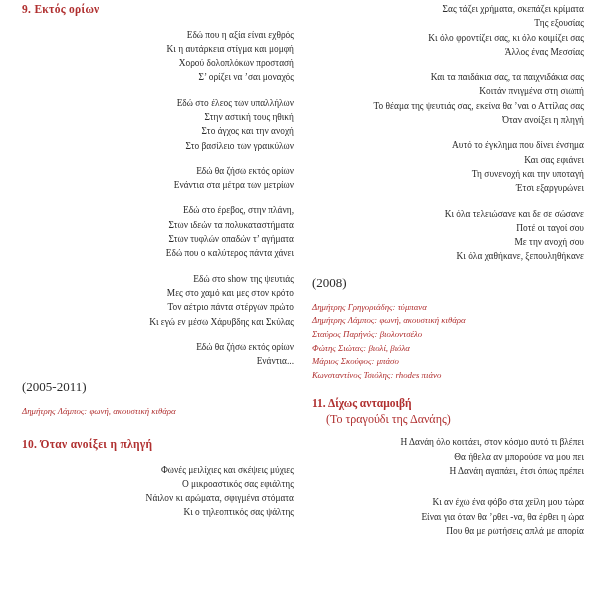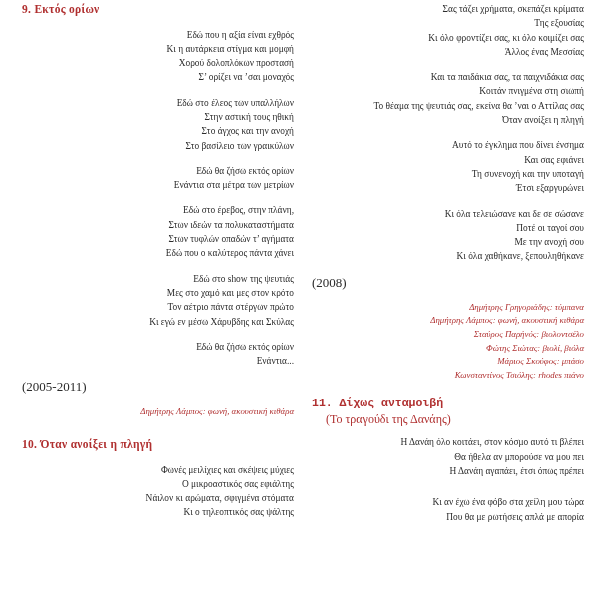--- a/index.html
+++ b/index.html
@@ -51,32 +51,30 @@
   }
   .credits {
     color: #b03030;
     font-style: italic;
     font-size: 8.8px;
     line-height: 1.55;
     margin: 0 0 12px 0;
   }
   .credits .line {
     white-space: nowrap;
-    text-align: right;
   }
   .spacer-sm { height: 6px; }
   .title-block {
     margin-bottom: 8px;
   }
   .title-block .t1 {
     color: #b03030;
     font-weight: bold;
     font-size: 11.5px;
     line-height: 1.4;
-    font-family: Liberation Mono, monospace;
   }
   .title-block .t2 {
     color: #b03030;
     font-weight: normal;
     font-size: 12px;
     line-height: 1.4;
     padding-left: 14px;
   }
 </style>
 </head>
@@ -194,18 +192,19 @@
     <div class="stanza">
       <div class="line">Η Δανάη όλο κοιτάει, στον κόσμο αυτό τι βλέπει</div>
       <div class="line">Θα ήθελα αν μπορούσε να μου πει</div>
       <div class="line">Η Δανάη αγαπάει, έτσι όπως πρέπει</div>
     </div>
 
     <div class="spacer-sm"></div>
 
     <div class="stanza">
       <div class="line">Κι αν έχω ένα φόβο στα χείλη μου τώρα</div>
+      <div class="line">Είναι για όταν θα ’ρθει -να, θα έρθει η ώρα</div>
       <div class="line">Που θα με ρωτήσεις απλά με απορία</div>
     </div>
 
   </div>
 
 </div>
 
 </body></html>

